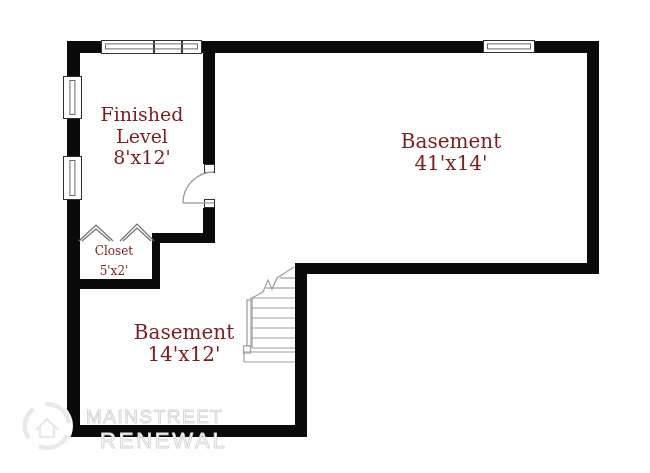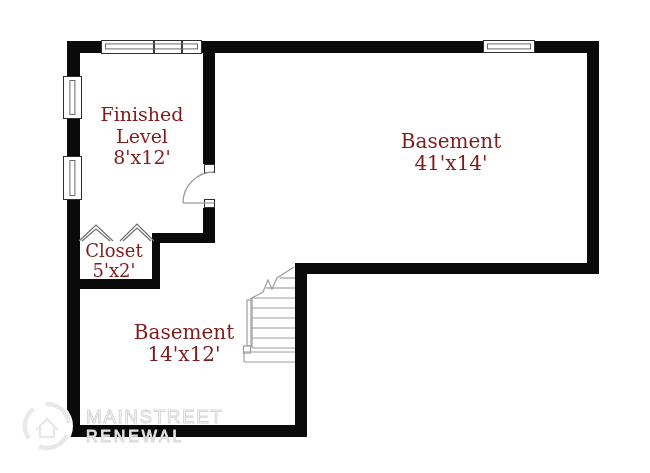--- a/index.html
+++ b/index.html
@@ -31,29 +31,29 @@
     position: absolute; top: 0; bottom: 0; width: 2px; background: #3a3a3a;
   }
   svg.linework { position: absolute; left: 0; top: 0; z-index: 3; }
   .room-label {
     position: absolute; transform: translateX(-50%);
     text-align: center; font-weight: normal; color: #7f1d1d;
     white-space: nowrap; z-index: 4;
   }
   .lbl-fll    { font-size: 19px; line-height: 21.5px; }
   .lbl-b25    { font-size: 20px; line-height: 22px; }
-  .lbl-closet { font-size: 18px; line-height: 20px; }
+  .lbl-closet { font-size: 12px; line-height: 20px; }
   .lbl-b14    { font-size: 20px; line-height: 22px; }
   .watermark { position: absolute; z-index: 5; }
   .wm-text {
     position: absolute; font-family: "Liberation Sans", sans-serif;
     color: #ffffff; -webkit-text-stroke: 1px #d6d6d6; white-space: nowrap;
   }
   .wm-top    { left: 86px; top: 406px; font-size: 19px; letter-spacing: 1.5px; }
-  .wm-bottom { left: 86px; top: 428px; font-size: 16px; letter-spacing: 2.8px; text-align: center; }
+  .wm-bottom { left: 100px; top: 428px; font-size: 22px; letter-spacing: 2.8px; text-align: center; }
   .wm-logo { position: absolute; left: 20px; top: 399px; }
 </style>
 </head>
 <body>
 
 <div class="plan">
 
   <div class="wall" style="left:67px; top:41px; width:532px; height:12px;"></div>
   <div class="wall" style="left:587px; top:41px; width:12px; height:233px;"></div>
   <div class="wall" style="left:295px; top:263px; width:304px; height:11px;"></div>

